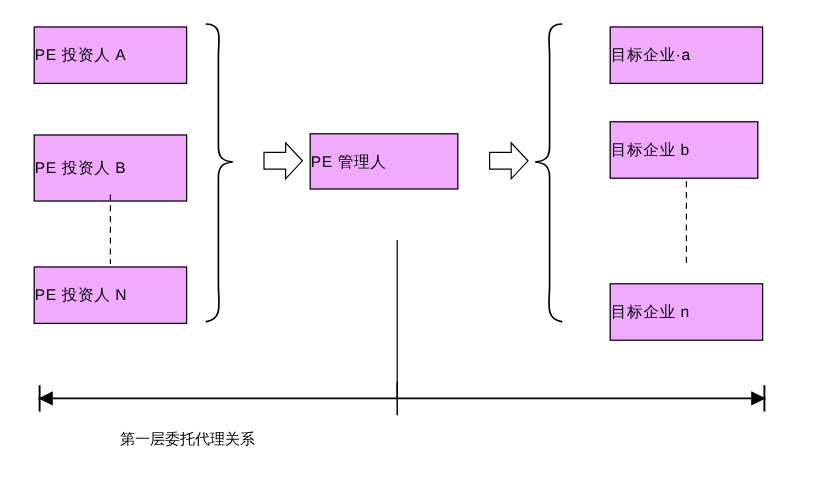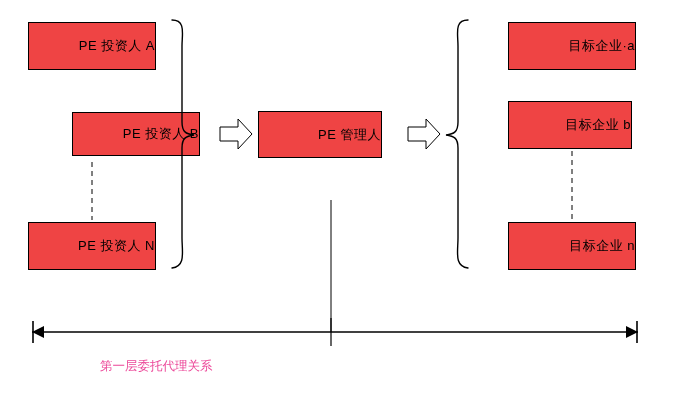--- a/index.html
+++ b/index.html
@@ -13,71 +13,71 @@
   #canvas {
     position: relative;
     width: 692px;
     height: 410px;
     background: #ffffff;
     overflow: hidden;
   }
   .box {
     position: absolute;
     border: 1px solid #000000;
-    background: #ef4444;
+    background: #f0abfc;
     box-sizing: border-box;
     display: flex;
     align-items: center;
-    justify-content: flex-end;
+    justify-content: flex-start;
     font-size: 13px;
     color: #000000;
     letter-spacing: 0.5px;
     white-space: nowrap;
   }
   .caption {
     position: absolute;
     font-size: 12.5px;
-    color: #ec4899;
+    color: #000000;
     white-space: nowrap;
   }
   .svg-layer {
     position: absolute;
     left: 0;
     top: 0;
     width: 692px;
     height: 410px;
     pointer-events: none;
   }
 </style>
 </head>
 <body>
 
 <div id="canvas">
 
   <div class="box" style="left:28px; top:22px; width:128px; height:48px;">
     <span>PE 投资人 A</span>
   </div>
-  <div class="box" style="left:28px; top:112px; width:128px; height:44px;margin-left:44px;">
+  <div class="box" style="left:28px; top:112px; width:128px; height:56px;">
     <span>PE 投资人 B</span>
   </div>
-  <div class="box" style="left:28px; top:222px; width:128px; height:48px;padding-left:27px;">
+  <div class="box" style="left:28px; top:222px; width:128px; height:48px;">
     <span>PE 投资人 N</span>
   </div>
 
   <div class="box" style="left:508px; top:22px; width:128px; height:48px;">
     <span>目标企业·a</span>
   </div>
 
   <div class="box" style="left:258px; top:111px; width:124px; height:47px;">
     <span>PE 管理人</span>
   </div>
   <div class="box" style="left:508px; top:101px; width:124px; height:48px;">
     <span>目标企业 b</span>
   </div>
-  <div class="box" style="left:508px; top:222px; width:128px; height:48px;">
+  <div class="box" style="left:508px; top:236px; width:128px; height:48px;">
     <span>目标企业 n</span>
   </div>
 
   <svg class="svg-layer" viewBox="0 0 692 410">
 
     <line x1="92" y1="162" x2="92" y2="220" stroke="#000000" stroke-width="1" stroke-dasharray="5,4"></line>
 
     <line x1="572" y1="151" x2="572" y2="220" stroke="#000000" stroke-width="1" stroke-dasharray="5,4"></line>
 
     <path d="M 172 20

